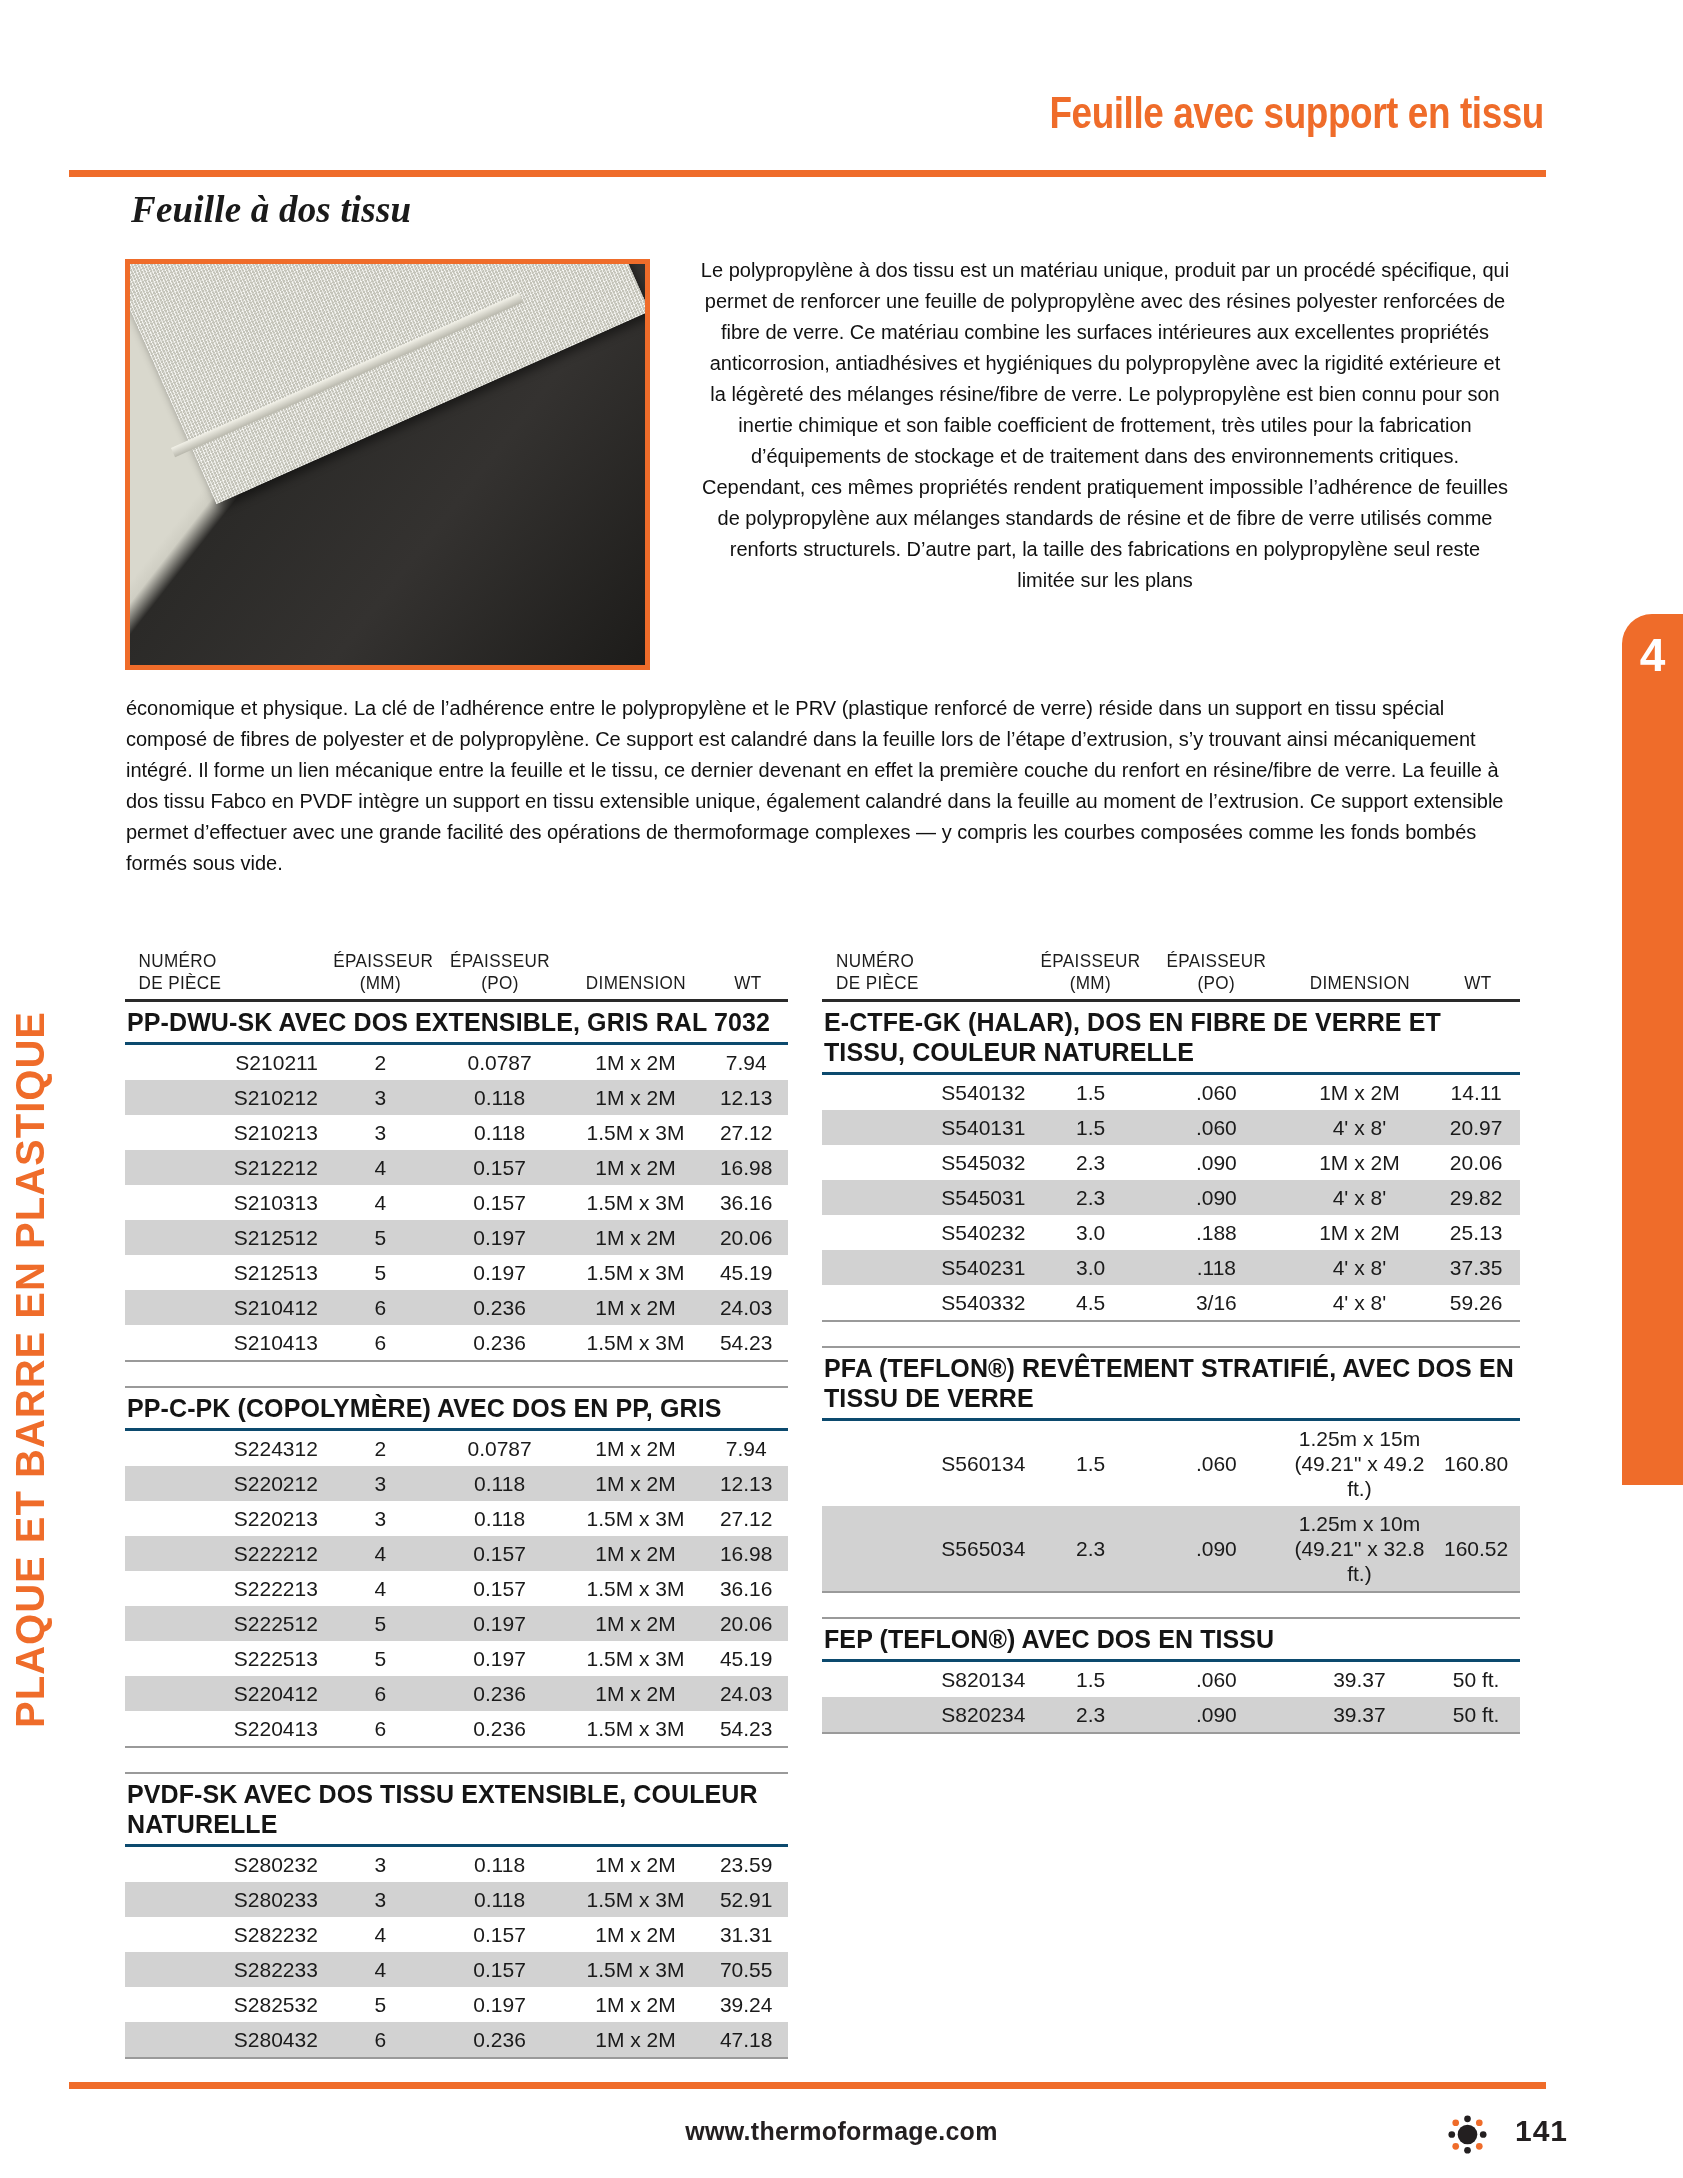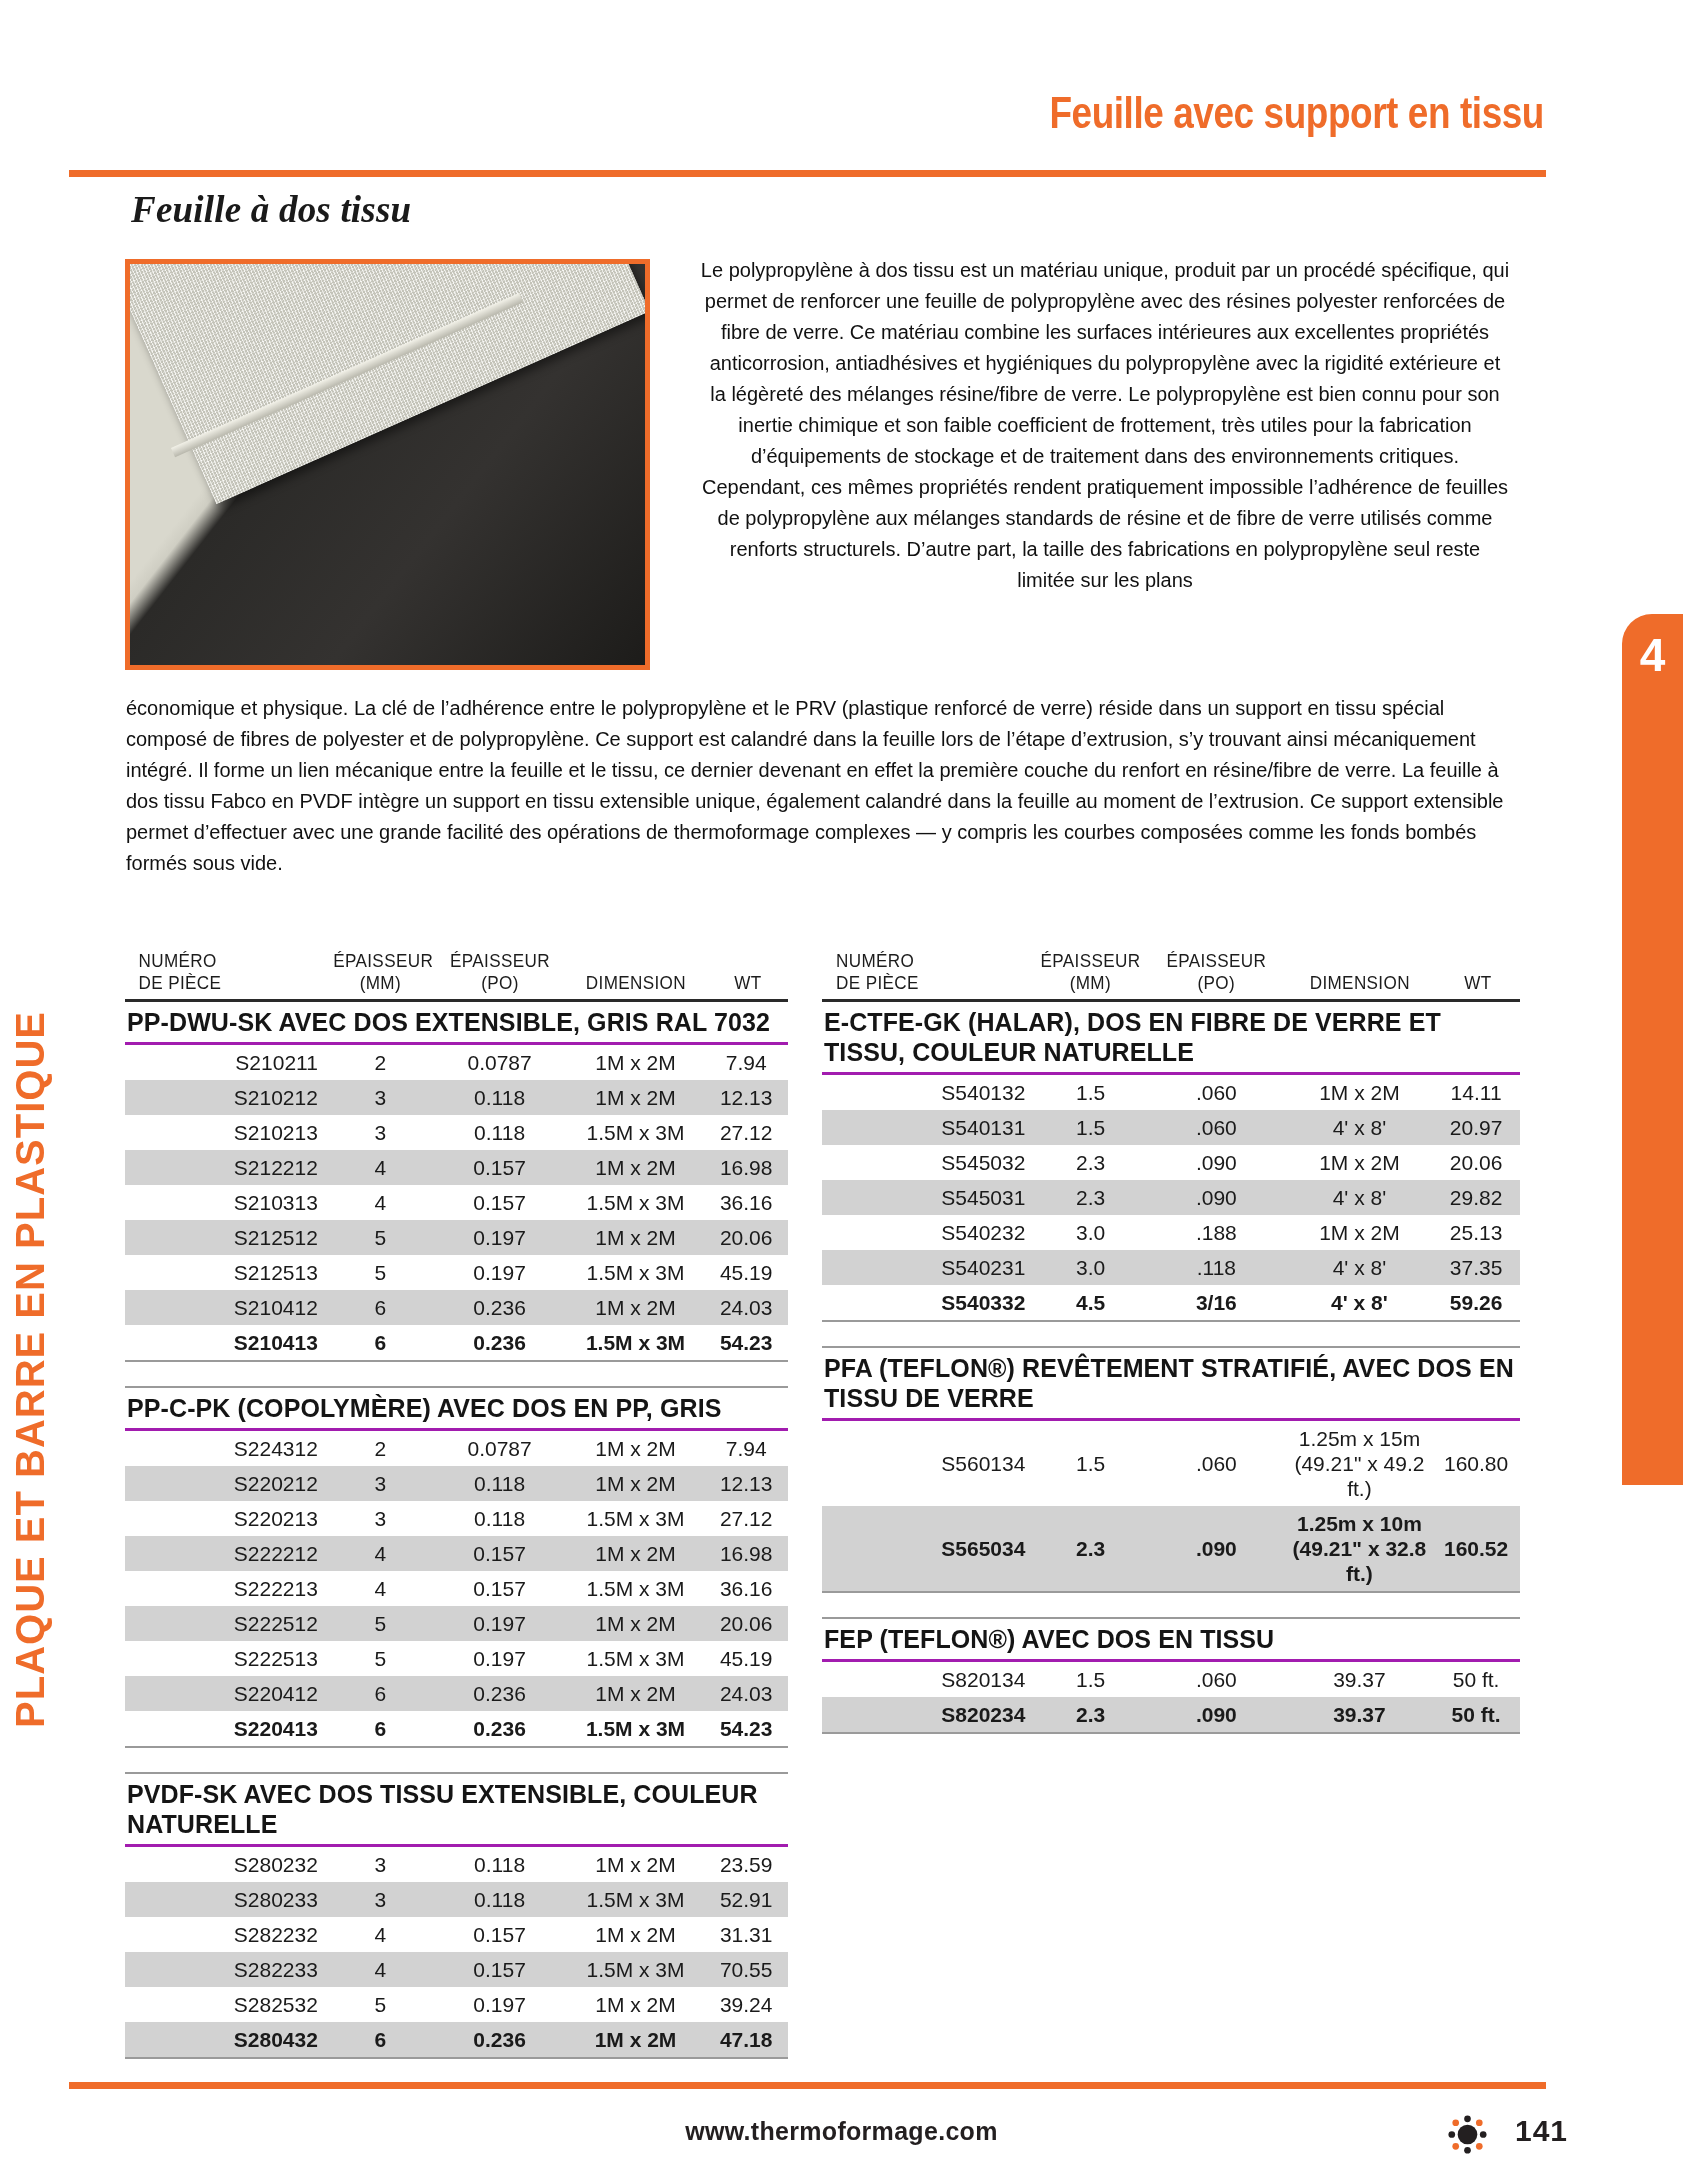--- a/index.html
+++ b/index.html
@@ -168,36 +168,36 @@
   .hdr-sep td { border-bottom: 3px solid #2a2a2a; height: 4px; padding: 0; }
 
   tr.section td {
     font-family: "Liberation Sans Narrow", "Liberation Sans", sans-serif;
     font-weight: 700;
     font-size: 25px;
     letter-spacing: 0.1px;
     line-height: 30px;
     color: #151515;
     padding: 5px 2px 5px 2px;
-    border-bottom: 3px solid #a21caf;
+    border-bottom: 3px solid #0c4a6e;
     text-transform: uppercase;
   }
   tr.section.topline td { border-top: 2px solid #9a9a9a; margin-top: 31px; }
 
   tr.row td {
     font-size: 21px;
     color: #1a1a1a;
     padding: 5px 6px;
     text-align: center;
     line-height: 25px;
   }
   tr.row td.part { text-align: right; padding-left: 10px; margin-top: 40px; }
   tr.row td.wt   { text-align: center; padding-right: 10px; }
   tr.row.alt td { background: #d2d2d2; }
-  tr.endline td { border-bottom: 2px solid #9a9a9a; font-weight: bold; }
+  tr.endline td { border-bottom: 2px solid #9a9a9a; }
   .gap td { height: 26px; padding: 0; }
 
   
   .footer-rule {
     position: absolute; left: 69px; top: 2082px;
     width: 1477px; height: 7px; background: #ef6c2a;
   }
   .footer-url {
     position: absolute; left: 0; top: 2117px; width: 1683px;
     text-align: center;

